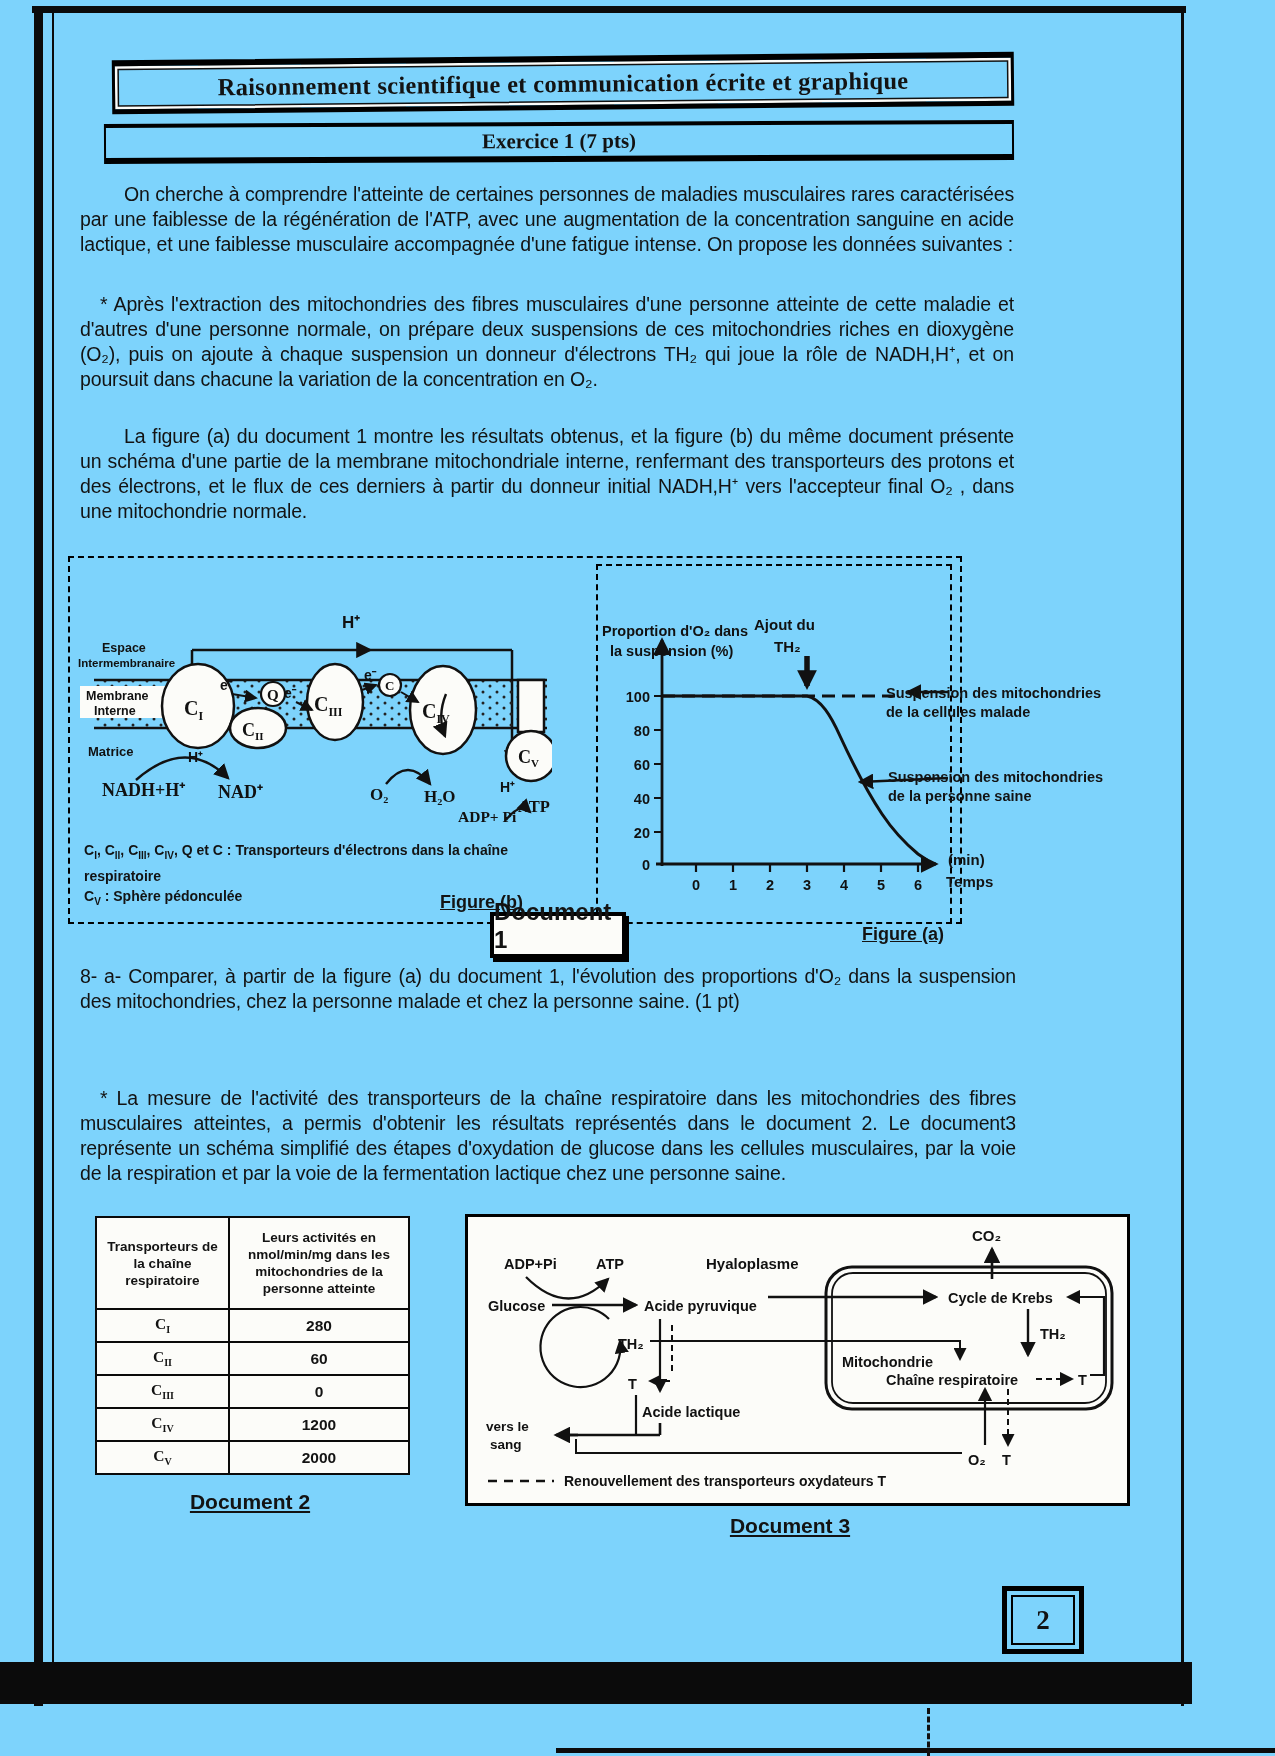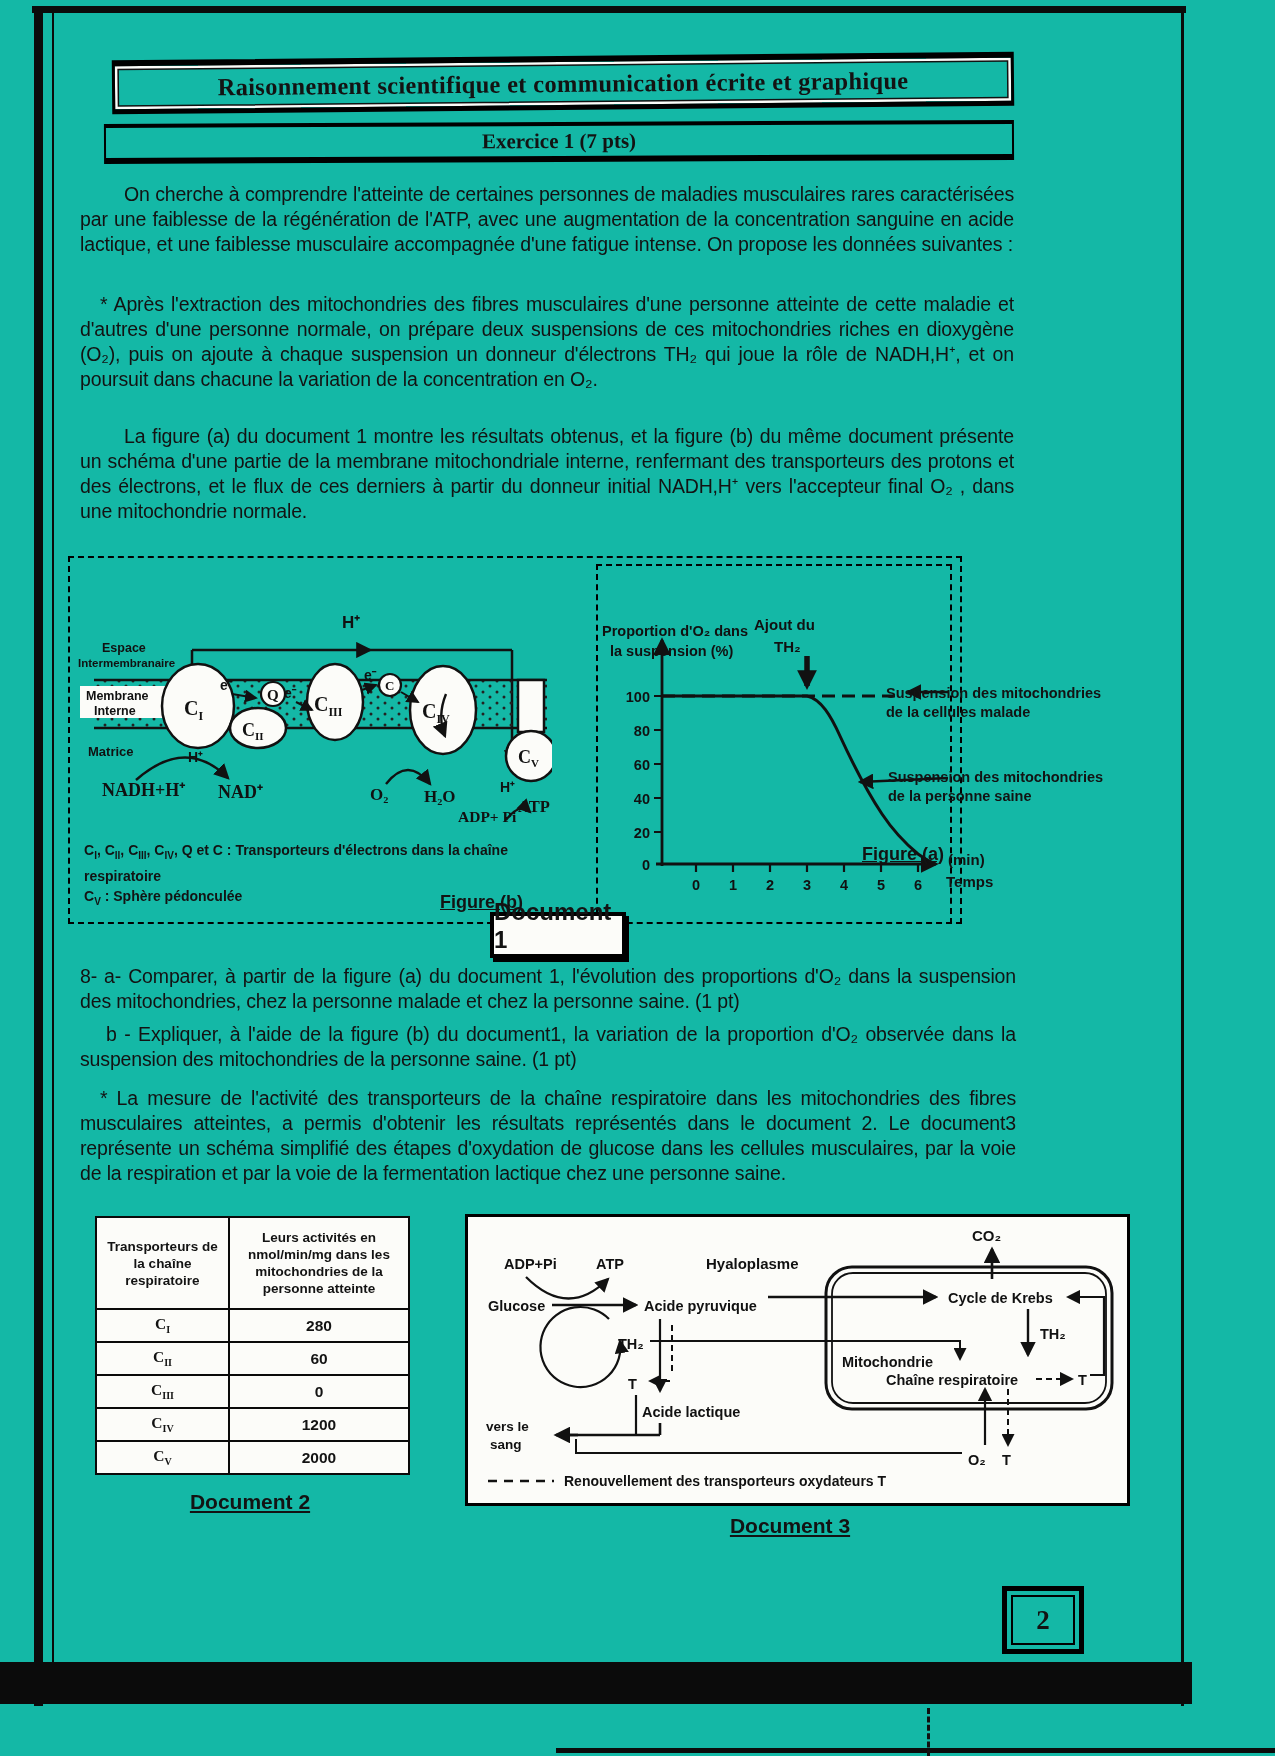--- a/index.html
+++ b/index.html
@@ -1,17 +1,17 @@
 <!DOCTYPE html>
 <html><head>
 <meta charset="utf-8">
 <style>
   *{margin:0;padding:0;box-sizing:border-box}
   html,body{background:#d9d9d4}
-  .page{position:relative;width:1275px;height:1756px;margin:0 auto;background:#14b8a6;
+  .page{position:relative;width:1275px;height:1756px;margin:0 auto;background:#7dd3fc;
         font-family:"Liberation Sans",sans-serif;color:#131313;overflow:hidden}
   .abs{position:absolute}
   
   .bar{background:#0b0b0b}
   
   .title-box{left:112px;top:56px;width:902px;height:54px;border:3px solid #000;border-top-width:6px;border-bottom-width:5px;
      box-shadow:inset 0 0 0 2.5px #fcfcf9, inset 0 0 0 4px #111;display:flex;align-items:center;justify-content:center;
      transform:rotate(-0.55deg);font-family:"Liberation Serif",serif;font-weight:bold;font-size:24.5px;letter-spacing:.3px}
   .exo-box{left:104px;top:122px;width:910px;height:40px;border:2px solid #000;border-top-width:4px;border-bottom-width:6px;
      display:flex;align-items:center;justify-content:center;transform:rotate(-0.25deg);
@@ -191,28 +191,27 @@
   <div class="abs figlabel" style="left:886px;top:684px;width:220px">
     <div>Suspension des mitochondries</div>
     <div>de la cellules malade</div>
   </div>
   <div class="abs figlabel" style="left:888px;top:768px;width:220px">
     <div>Suspension des mitochondries</div>
     <div>de la personne saine</div>
   </div>
   <div class="abs figlabel" style="left:948px;top:850px;font-size:15px">(min)</div>
   <div class="abs figlabel" style="left:946px;top:872px;font-size:15px">Temps</div>
-  <div class="abs figcap" style="left:862px;top:844px">Figure (a)</div>
+  <div class="abs figcap" style="left:862px;top:924px">Figure (a)</div>
 
   <div class="abs doc1-label">
     <span>Document 1</span>
   </div>
 
   <p class="abs bodytext" style="left:80px;top:964px;width:936px">8- a-  Comparer, à partir de la figure (a) du document 1, l'évolution des proportions d'O₂ dans la suspension des mitochondries, chez  la personne malade et chez la personne saine.   (1 pt)</p>
-  <p class="abs bodytext ind26" style="left:80px;top:1022px;width:936px">b - Expliquer, à l'aide de la figure (b) du document1, la variation de la proportion d'O₂ observée dans la suspension des mitochondries de la personne saine. (1 pt)</p>
   <p class="abs bodytext ind20" style="left:80px;top:1086px;width:936px">* La mesure de l'activité des transporteurs de la chaîne respiratoire dans les mitochondries des fibres musculaires atteintes, a permis d'obtenir les résultats représentés dans le document 2. Le document3 représente un schéma simplifié des étapes d'oxydation de glucose dans les cellules musculaires, par la voie de la respiration et par la voie de la fermentation lactique chez une personne saine.</p>
 
   <table class="abs doc2" style="left:95px;top:1216px">
     <thead>
       <tr>
         <th style="width:133px;height:92px">Transporteurs de la chaîne respiratoire</th>
         <th style="width:180px">Leurs activités en nmol/min/mg dans les mitochondries de la personne atteinte</th>
       </tr>
     </thead>
     <tbody>

